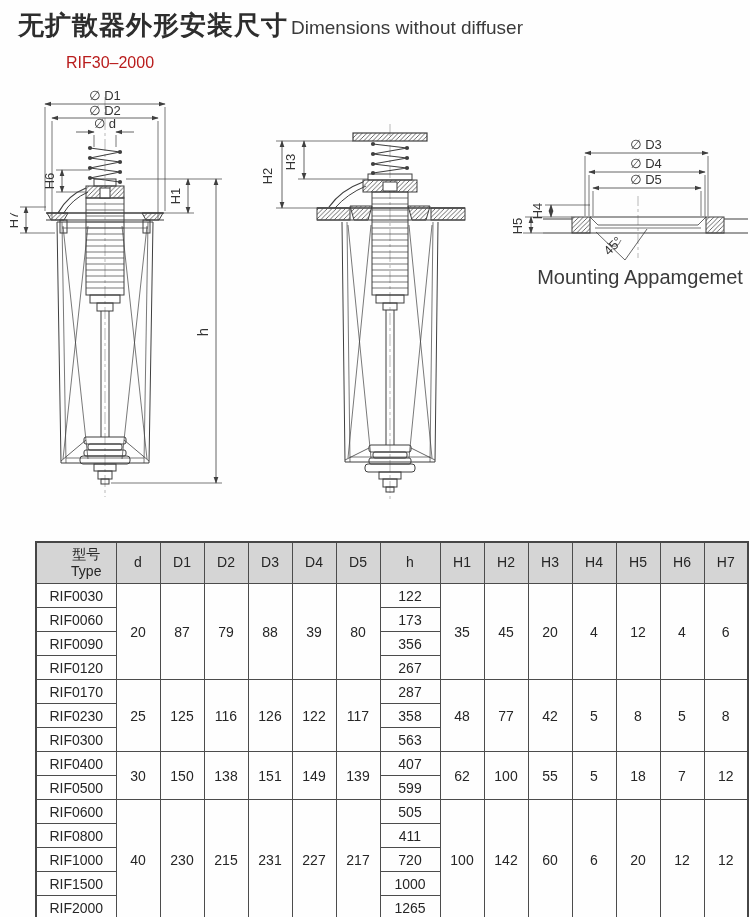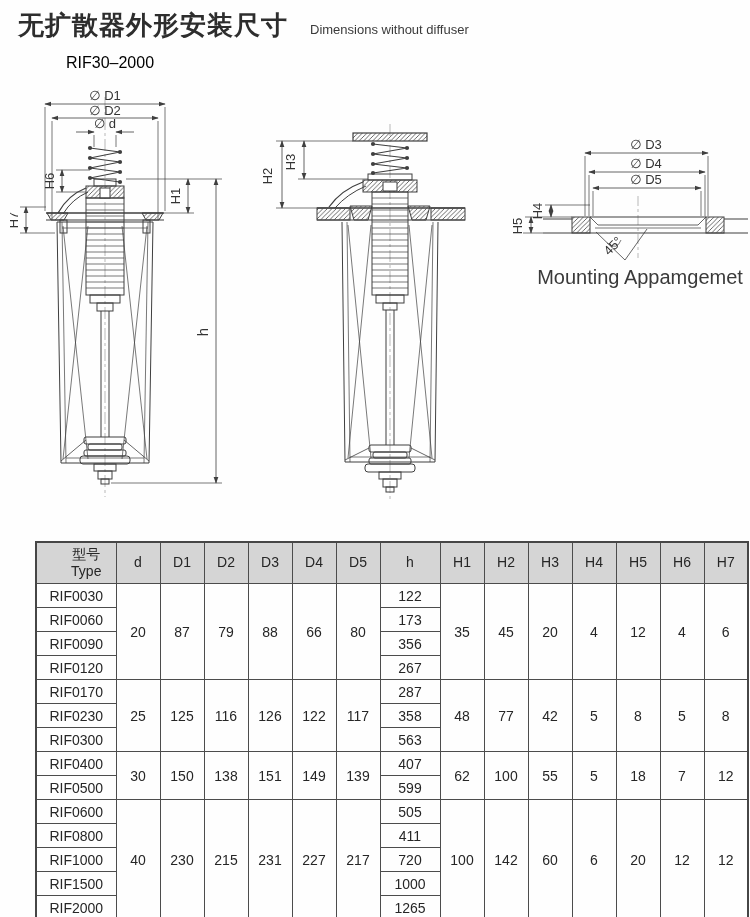--- a/index.html
+++ b/index.html
@@ -1,21 +1,21 @@
 <!DOCTYPE html>
 <html><head>
 <meta charset="utf-8">
 <style>
   html,body{margin:0;padding:0;background:#fff;}
   #page{position:relative;width:750px;height:917px;background:#fefefe;overflow:hidden;
         font-family:"Liberation Sans",sans-serif;color:#333;}
   .titlebar{position:absolute;left:18px;top:8px;white-space:nowrap;}
   .title-zh{font-size:26px;font-weight:bold;color:#2d2d2d;letter-spacing:1px;}
-  .title-en{font-size:13px;font-weight:normal;color:#3a3a3a;margin-left:22px;text-align:right;}
-  .model-range{position:absolute;left:66px;top:54px;font-size:16px;color:#000000;}
+  .title-en{font-size:19px;font-weight:normal;color:#3a3a3a;margin-left:3px;text-align:right;}
+  .model-range{position:absolute;left:66px;top:54px;font-size:16px;color:#b91c1c;}
   .drawing{position:absolute;}
   svg text{font-family:"Liberation Sans",sans-serif;fill:#333;}
   .dimtxt{font-size:13px;}
   .caption{position:absolute;left:530px;top:264px;width:220px;text-align:center;}
   .caption .zh{font-size:18px;color:#2f2f2f;letter-spacing:2px;}
   .caption .en{font-size:20px;color:#3a3a3a;margin-top:2px;}
   table.dims{position:absolute;left:35px;top:541px;width:712px;border-collapse:collapse;
              table-layout:fixed;border:2px solid #464646;}
   table.dims th,table.dims td{border:1px solid #4c4c4c;text-align:center;padding:0;
              font-size:14px;color:#262626;overflow:hidden;}
@@ -338,21 +338,21 @@
         <th>H7</th>
       </tr>
     </thead>
     <tbody id="tbody">
         <tr>
           <td>RIF0030</td>
           <td rowspan="4">20</td>
           <td rowspan="4">87</td>
           <td rowspan="4">79</td>
           <td rowspan="4">88</td>
-          <td rowspan="4">66</td>
+          <td rowspan="4">39</td>
           <td rowspan="4">80</td>
           <td>122</td>
           <td rowspan="4">35</td>
           <td rowspan="4">45</td>
           <td rowspan="4">20</td>
           <td rowspan="4">4</td>
           <td rowspan="4">12</td>
           <td rowspan="4">4</td>
           <td rowspan="4">6</td>
         </tr>

